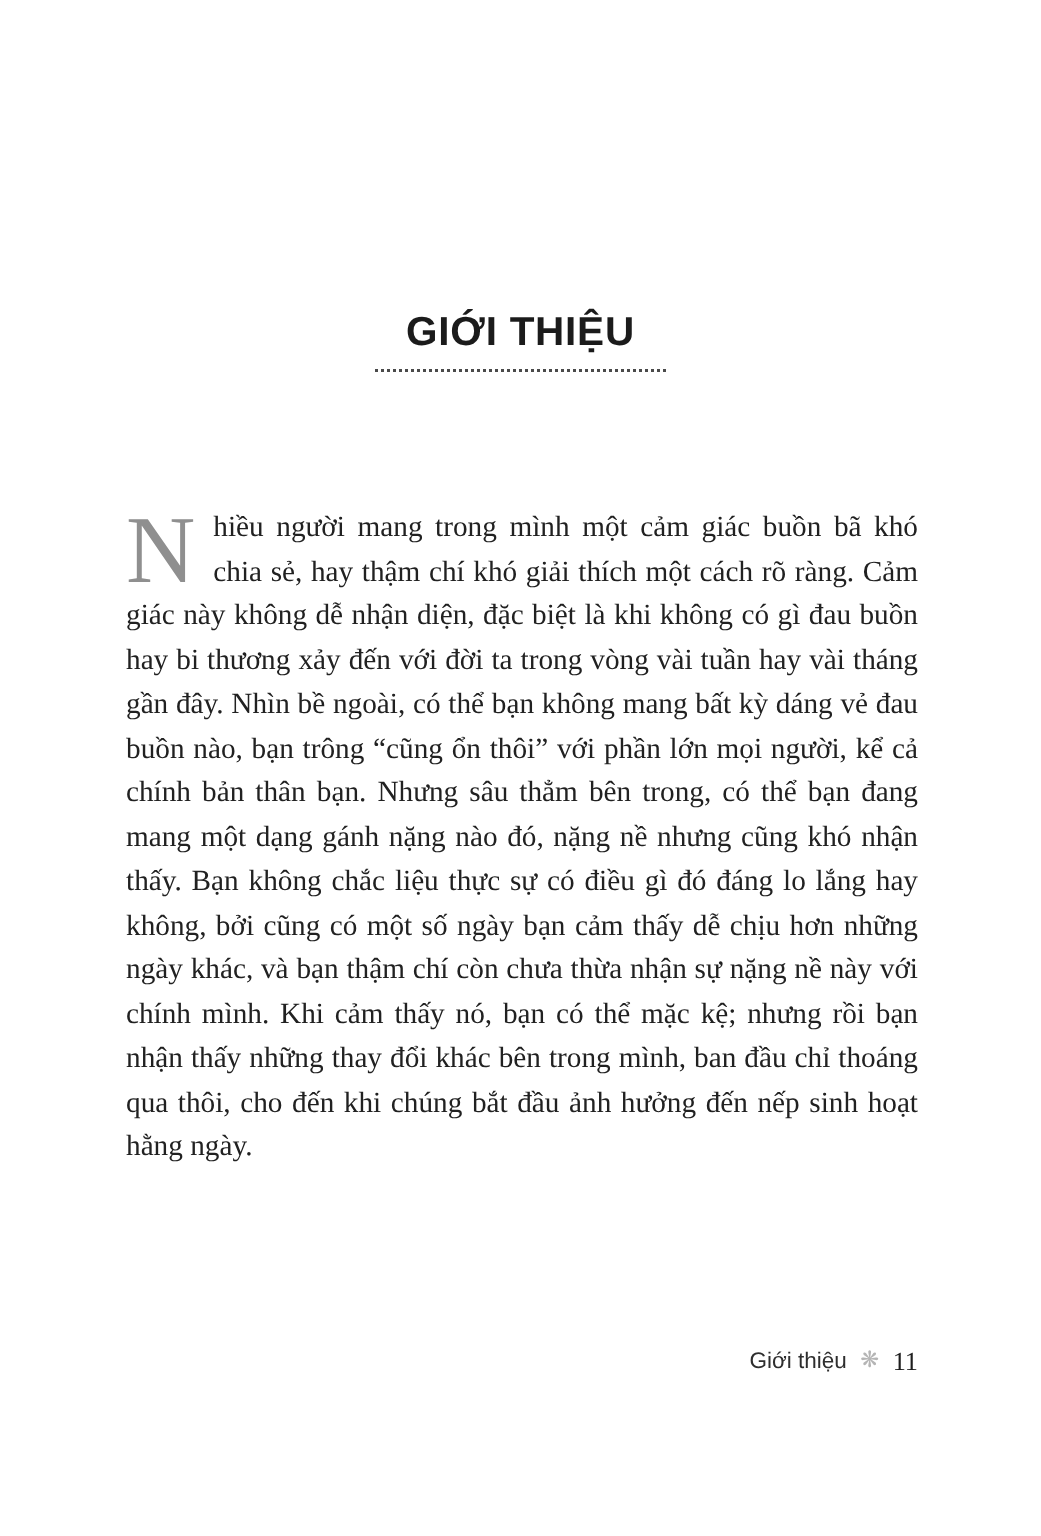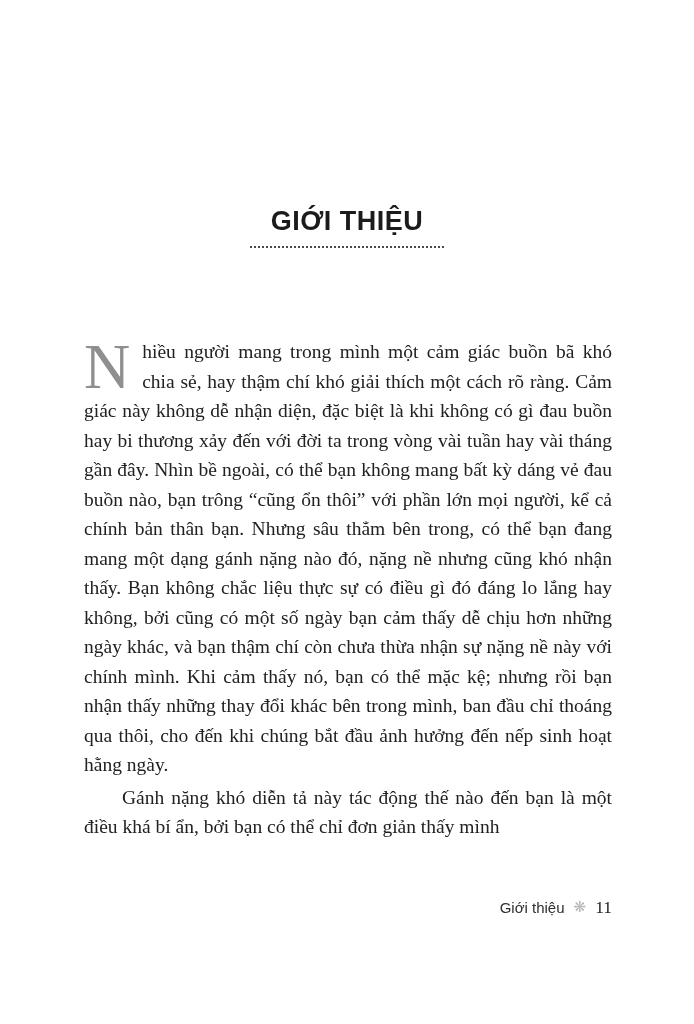--- a/index.html
+++ b/index.html
@@ -98,21 +98,20 @@
 
   <div class="title-block">
     <div class="title">GIỚI THIỆU</div>
     <div class="title-dotted-rule"></div>
   </div>
 
   <div class="body-text">
     <p>
       <span class="dropcap">N</span><span>hiều người mang trong mình một cảm giác buồn bã khó chia sẻ, hay thậm chí khó giải thích một cách rõ ràng. Cảm giác này không dễ nhận diện, đặc biệt là khi không có gì đau buồn hay bi thương xảy đến với đời ta trong vòng vài tuần hay vài tháng gần đây. Nhìn bề ngoài, có thể bạn không mang bất kỳ dáng vẻ đau buồn nào, bạn trông “cũng ổn thôi” với phần lớn mọi người, kể cả chính bản thân bạn. Nhưng sâu thẳm bên trong, có thể bạn đang mang một dạng gánh nặng nào đó, nặng nề nhưng cũng khó nhận thấy. Bạn không chắc liệu thực sự có điều gì đó đáng lo lắng hay không, bởi cũng có một số ngày bạn cảm thấy dễ chịu hơn những ngày khác, và bạn thậm chí còn chưa thừa nhận sự nặng nề này với chính mình. Khi cảm thấy nó, bạn có thể mặc kệ; nhưng rồi bạn nhận thấy những thay đổi khác bên trong mình, ban đầu chỉ thoáng qua thôi, cho đến khi chúng bắt đầu ảnh hưởng đến nếp sinh hoạt hằng ngày.</span>
     </p>
-    <p class="para-2">Gánh nặng khó diễn tả này tác động thế nào đến bạn là một điều khá bí ẩn, bởi bạn có thể chỉ đơn giản thấy mình</p>
   </div>
 
   <div class="footer">
     <span class="footer-section">Giới thiệu</span>
     <span class="footer-ornament">❋</span>
     <span class="footer-page-number">11</span>
   </div>
 
 </div>
 

